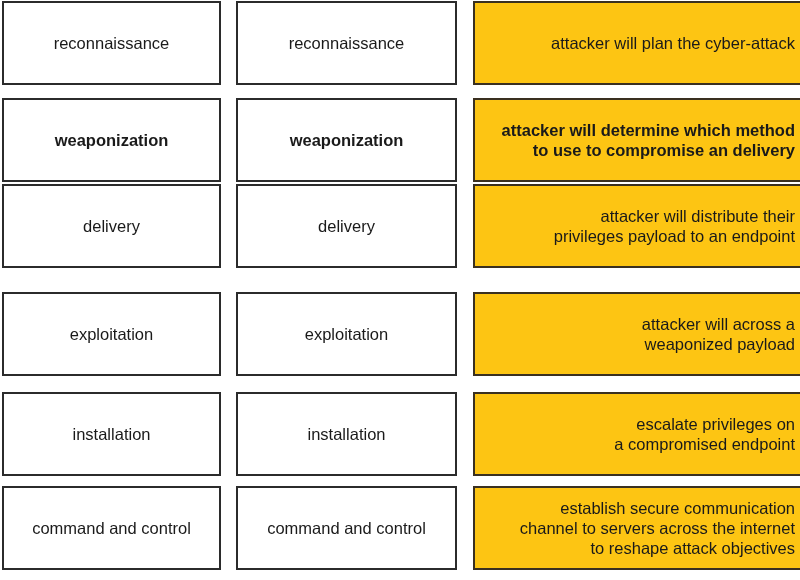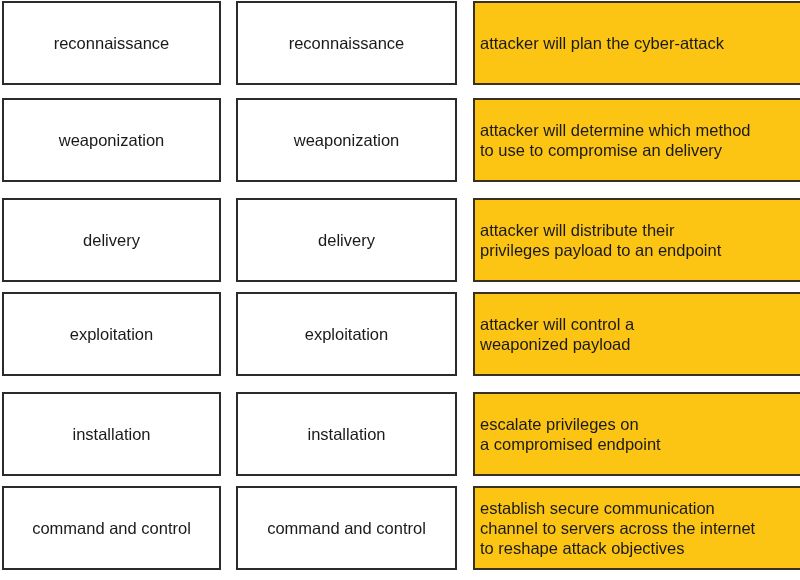--- a/index.html
+++ b/index.html
@@ -25,22 +25,22 @@
 
   .grid-row {
     position: absolute;
     left: 0;
     width: 800px;
     height: 84px;
     display: flex;
   }
 
   .row-0 { top: 1px; }
-  .row-1 { top: 98px; }
-  .row-2 { top: 198px; }
+  .row-1 { top: 98px; font-weight: bold; }
+  .row-2 { top: 184px; }
   .row-3 { top: 292px; padding-left: 23px; }
   .row-4 { top: 392px; }
   .row-5 { top: 486px; }
 
   .cell {
     display: flex;
     align-items: center;
     justify-content: center;
     text-align: center;
     border: 2px solid #2b2b2b;
@@ -72,21 +72,21 @@
     height: 84px;
     background: #fdc513;
     border: 2px solid #3a3020;
     font-size: 16.5px;
     padding: 0 5px;
   }
 
   .def-text {
     display: block;
     white-space: pre-line;
-    text-align: left;
+    text-align: right;
     width: 100%;
   }
 </style>
 </head>
 <body>
 
 <div id="matching-grid">
 
   <div class="grid-row row-0">
     <div class="cell col-term-left">
@@ -127,21 +127,21 @@
   </div>
 
   <div class="grid-row row-3">
     <div class="cell col-term-left">
         <span>exploitation</span>
       </div>
     <div class="cell col-term-right">
         <span>exploitation</span>
       </div>
     <div class="cell col-definition">
-        <span class="def-text">attacker will control a
+        <span class="def-text">attacker will across a
 weaponized payload</span>
       </div>
   </div>
 
   <div class="grid-row row-4">
     <div class="cell col-term-left">
         <span>installation</span>
       </div>
     <div class="cell col-term-right">
         <span>installation</span>

